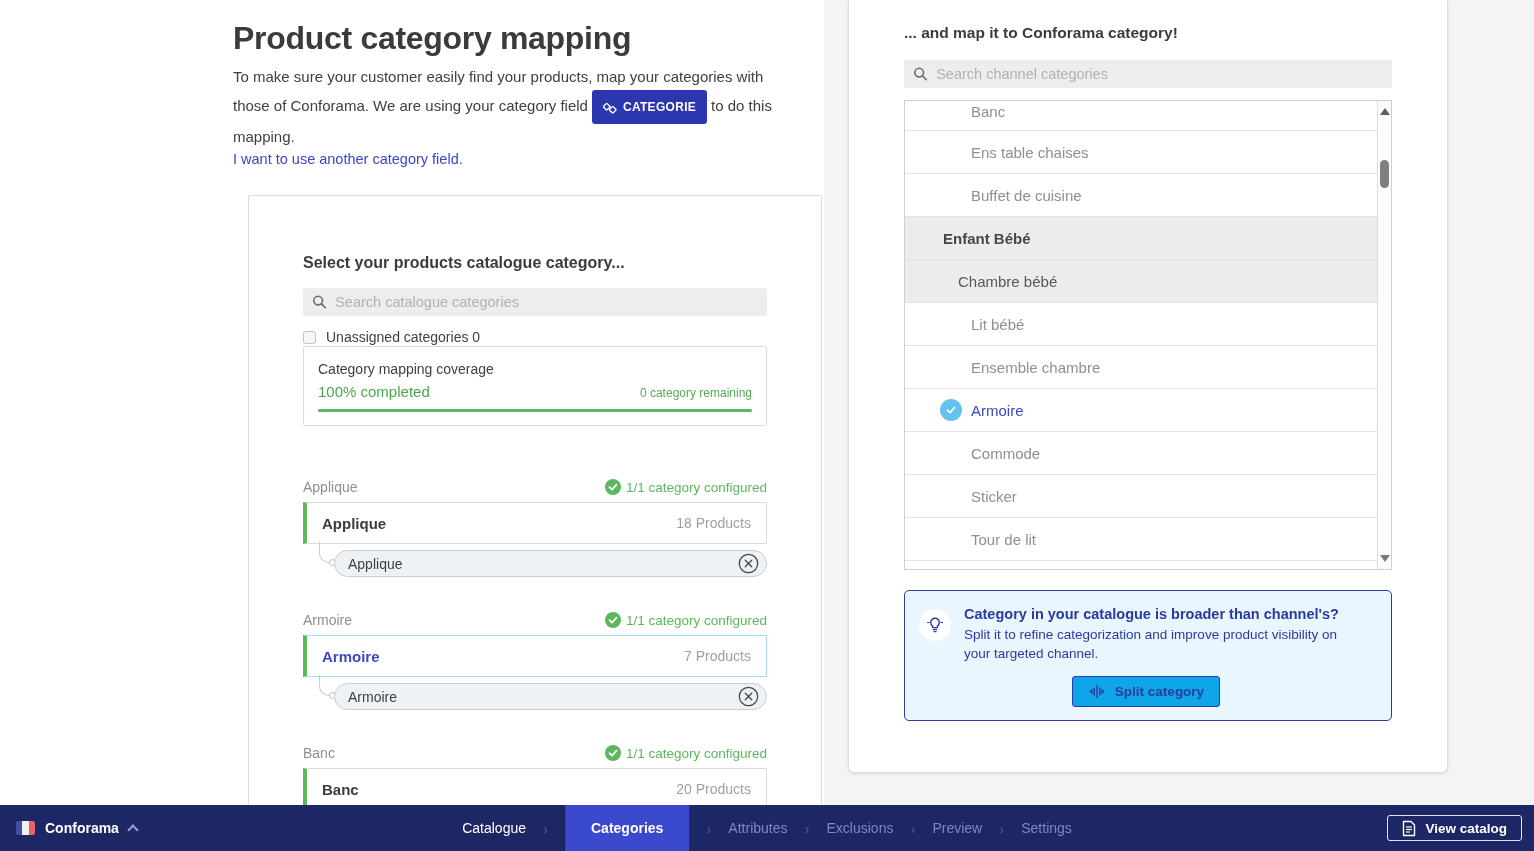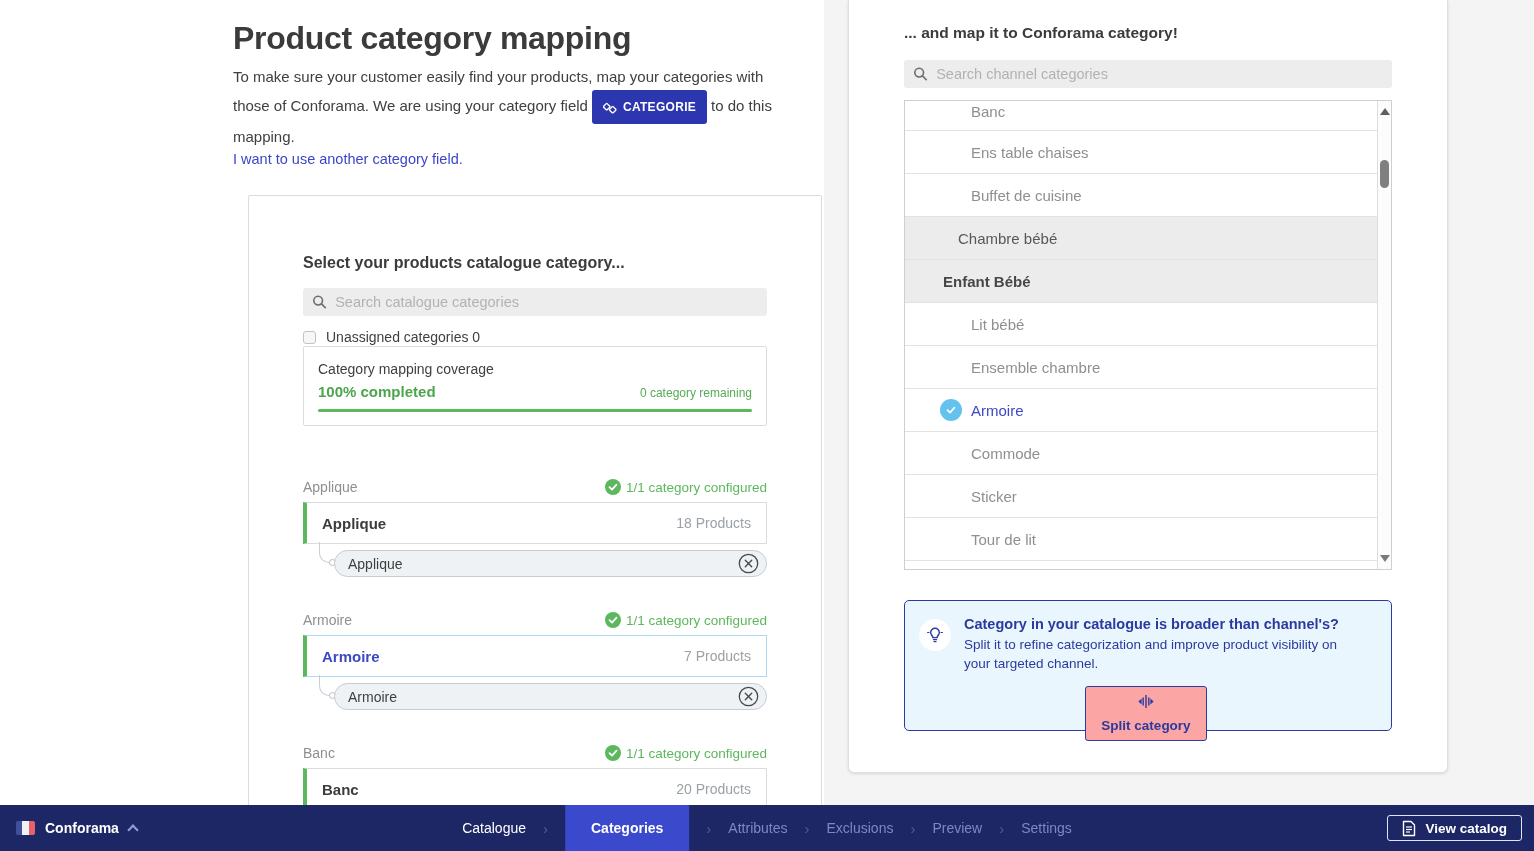--- a/index.html
+++ b/index.html
@@ -18,21 +18,21 @@
   .search { display:flex; align-items:center; gap:8px; background:#ededed; border-radius:3px; height:28px; padding:0 9px; }
   .search input { border:none; outline:none; background:transparent; font-family:inherit; font-size:14.5px; color:#555; width:100%; }
   .search input::placeholder { color:#b2b2b2; }
   .left-card .search { margin-top:16px;justify-content:flex-end; }
   .check-row { margin-top:13px; display:flex; align-items:center; gap:10px; font-size:14px; color:#3f3f3f; cursor:pointer; }
   .cbx { width:13px; height:13px; border:1px solid #c3c3c3; border-radius:3px; background:#f7f7f7; flex:0 0 auto; }
 
   .coverage { margin-top:1px; border:1px solid #dcdcdc; border-radius:2px; padding:14px 14px 13px; }
   .cov-title { font-size:14px; color:#3f3f3f; }
   .cov-row { display:flex; justify-content:space-between; align-items:baseline; margin-top:6px; }
-  .cov-done { font-size:15px; font-weight:700; color:#4ca64c; }
+  .cov-done { font-size:15px; font-weight:400; color:#4ca64c; }
   .cov-rem { font-size:12px; color:#56ab56; }
   .cov-bar { margin-top:9px; height:3px; background:#5cb85c; border-radius:2px; }
 
   .group { margin-top:53px; }
   .group + .group { margin-top:30px; }
   .group-head { display:flex; justify-content:space-between; align-items:center; }
   .g-label { font-size:14px; color:#8f8f8f; }
   .g-status { display:flex; align-items:center; gap:5px; font-size:13.5px; color:#5cb85c; }
   .g-card { margin-top:7px; height:42px; border:1px solid #dcdcdc; border-left:4px solid #5cb85c; display:flex; align-items:center; justify-content:space-between; padding:0 15px; background:#fff; cursor:pointer; }
   .g-card .g-name { font-size:15px; font-weight:600; color:#3c3c3c; }
@@ -58,27 +58,27 @@
   .cat-row.hdr { background:#ececec; font-weight:700; color:#474747; padding-left:38px; }
   .cat-row.sub { background:#ececec; color:#585858; padding-left:53px; }
   .cat-row.sel { color:#3d49c4; padding-left:35px; gap:9px; }
   .cat-row.sliver { height:10px; border-bottom:none; border-top:none; }
   .sel-check { width:22px; height:22px; border-radius:50%; background:#63c3ee; display:flex; align-items:center; justify-content:center; flex:0 0 auto; }
   .scrollcol { position:absolute; top:0; right:0; bottom:0; width:14px; border-left:1px solid #ddd; background:#fcfcfc; }
   .arr-up { position:absolute; top:7px; left:2px; width:0; height:0; border-left:5px solid transparent; border-right:5px solid transparent; border-bottom:7px solid #5f5f5f; cursor:pointer; }
   .arr-dn { position:absolute; bottom:7px; left:2px; width:0; height:0; border-left:5px solid transparent; border-right:5px solid transparent; border-top:7px solid #7a7a7a; cursor:pointer; }
   .thumb { position:absolute; top:59px; left:2px; width:9px; height:28px; background:#7f7f7f; border-radius:5px; cursor:grab; }
 
-  .tip { margin-top:30px; height:131px; background:#e9f6fd; border:1px solid #2d3ba5; border-radius:5px; padding:15px 18px 0 14px; }
+  .tip { margin-top:20px; height:131px; background:#e9f6fd; border:1px solid #2d3ba5; border-radius:5px; padding:15px 18px 0 14px; }
   .tip-top { display:flex; gap:13px; }
   .bulb-circle { width:32px; height:32px; border-radius:50%; background:#fff; display:flex; align-items:center; justify-content:center; flex:0 0 auto; margin-top:3px; }
   .tip-title { font-size:14.5px; font-weight:700; color:#2b3a9e; }
   .tip-body { font-size:13.5px; line-height:19px; color:#2b3a9e; margin-top:3px; max-width:400px; }
   .tip-btn-row { display:flex; justify-content:center; margin-top:13px; }
-  .tip-btn { display:flex; align-items:center; gap:9px; background:#fca5a5; border:1px solid #2d3ba5; border-radius:3px; padding:7px 15px; font-family:inherit; font-size:13.5px; font-weight:700; color:#2b3a9e; cursor:pointer;flex-direction:column; }
+  .tip-btn { display:flex; align-items:center; gap:9px; background:#0ea5e9; border:1px solid #2d3ba5; border-radius:3px; padding:7px 15px; font-family:inherit; font-size:13.5px; font-weight:700; color:#2b3a9e; cursor:pointer; }
 
   
   .bottom-bar { position:absolute; left:0; top:805px; width:1534px; height:46px; background:#1d2765; display:flex; align-items:center; }
   .store { display:flex; align-items:center; gap:10px; padding-left:16px; cursor:pointer; }
   .flag { width:19px; height:14px; border-radius:2px; overflow:hidden; display:flex; }
   .flag i { flex:1; } .flag .b{background:#41509c;} .flag .w{background:#f2f2f2;} .flag .r{background:#e8606b;}
   .store-name { color:#fff; font-size:14px; font-weight:700; }
   .chev-up { width:8px; height:8px; border-left:2px solid #8fa0d8; border-top:2px solid #8fa0d8; transform:rotate(45deg); margin-top:4px; }
   .steps { position:absolute; left:50%; transform:translateX(-50%); height:100%; display:flex; align-items:center; }
   .step { font-size:14px; color:#7d88c2; height:100%; display:flex; align-items:center; padding:0 0; cursor:pointer; }
@@ -224,25 +224,25 @@
     <div class="cat-rows">
       <div class="cat-row first">
           <span>Banc</span>
         </div>
       <div class="cat-row">
           <span>Ens table chaises</span>
         </div>
       <div class="cat-row">
           <span>Buffet de cuisine</span>
         </div>
+      <div class="cat-row hdr">
+          <span>Enfant Bébé</span>
+        </div>
       <div class="cat-row sub">
           <span>Chambre bébé</span>
-        </div>
-      <div class="cat-row hdr">
-          <span>Enfant Bébé</span>
         </div>
       <div class="cat-row">
           <span>Lit bébé</span>
         </div>
       <div class="cat-row">
           <span>Ensemble chambre</span>
         </div>
       <div class="cat-row sel">
         <span class="sel-check">
             <svg width="12" height="12" viewBox="0 0 12 12">

